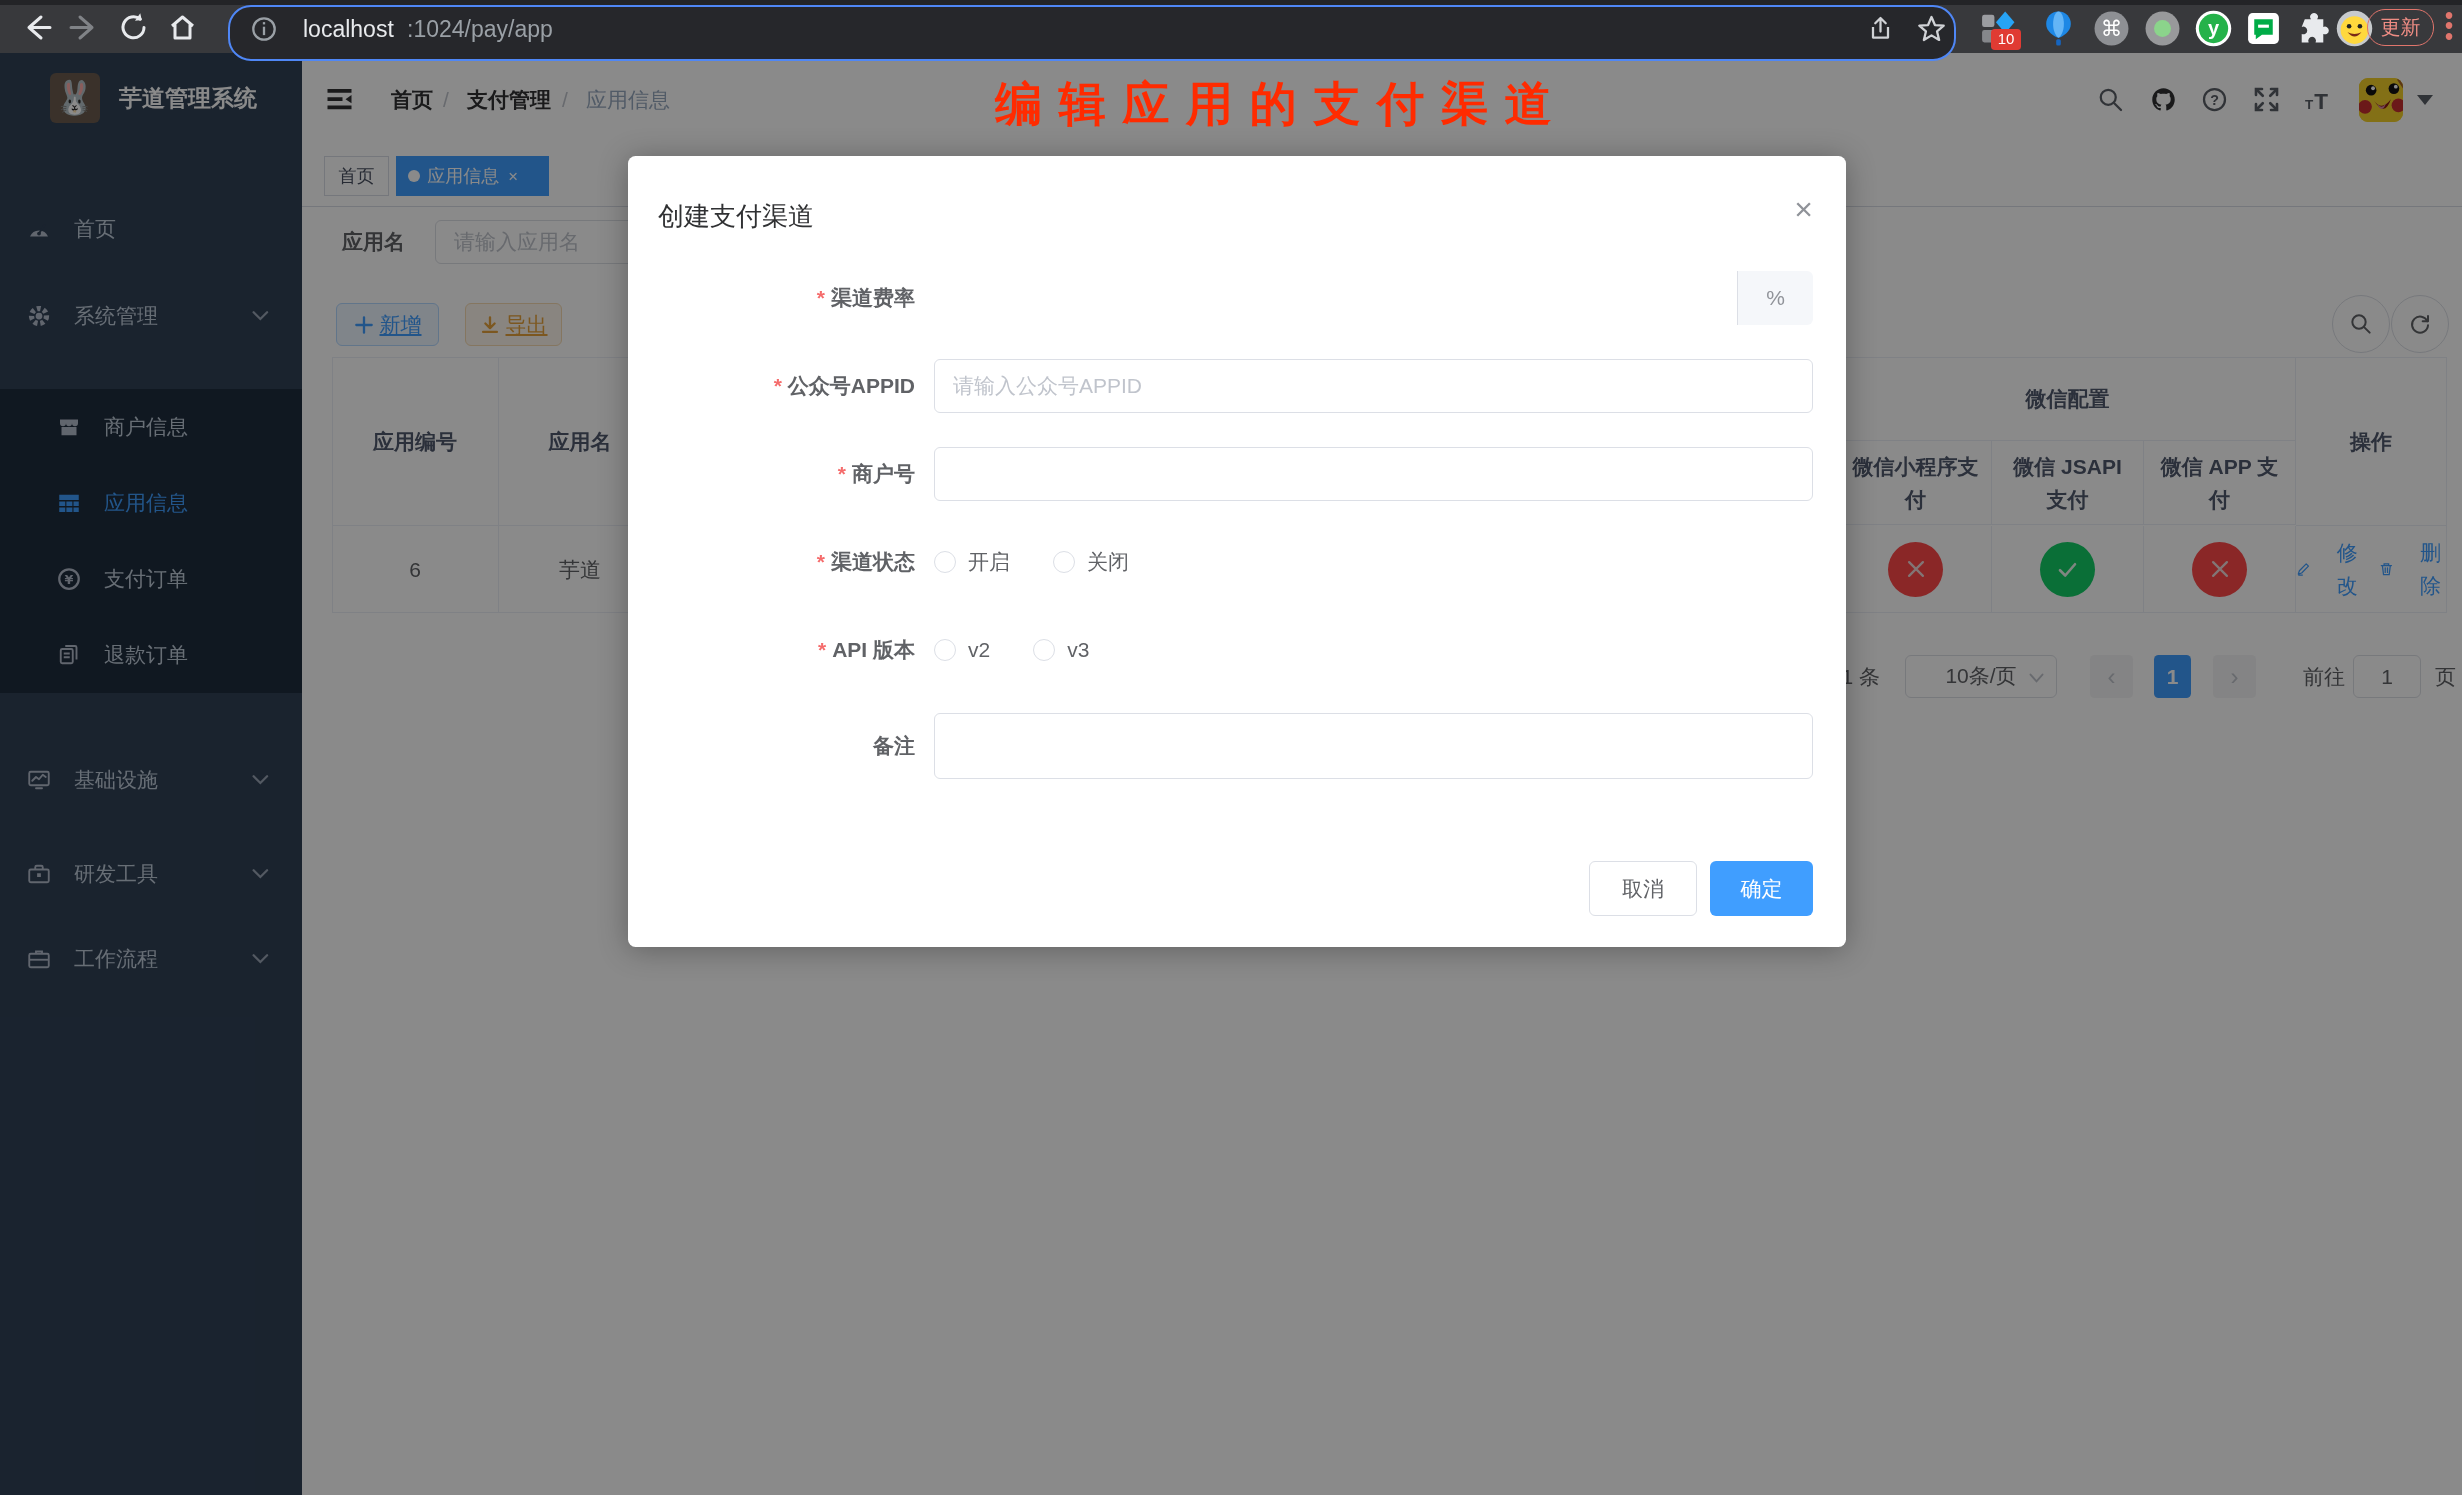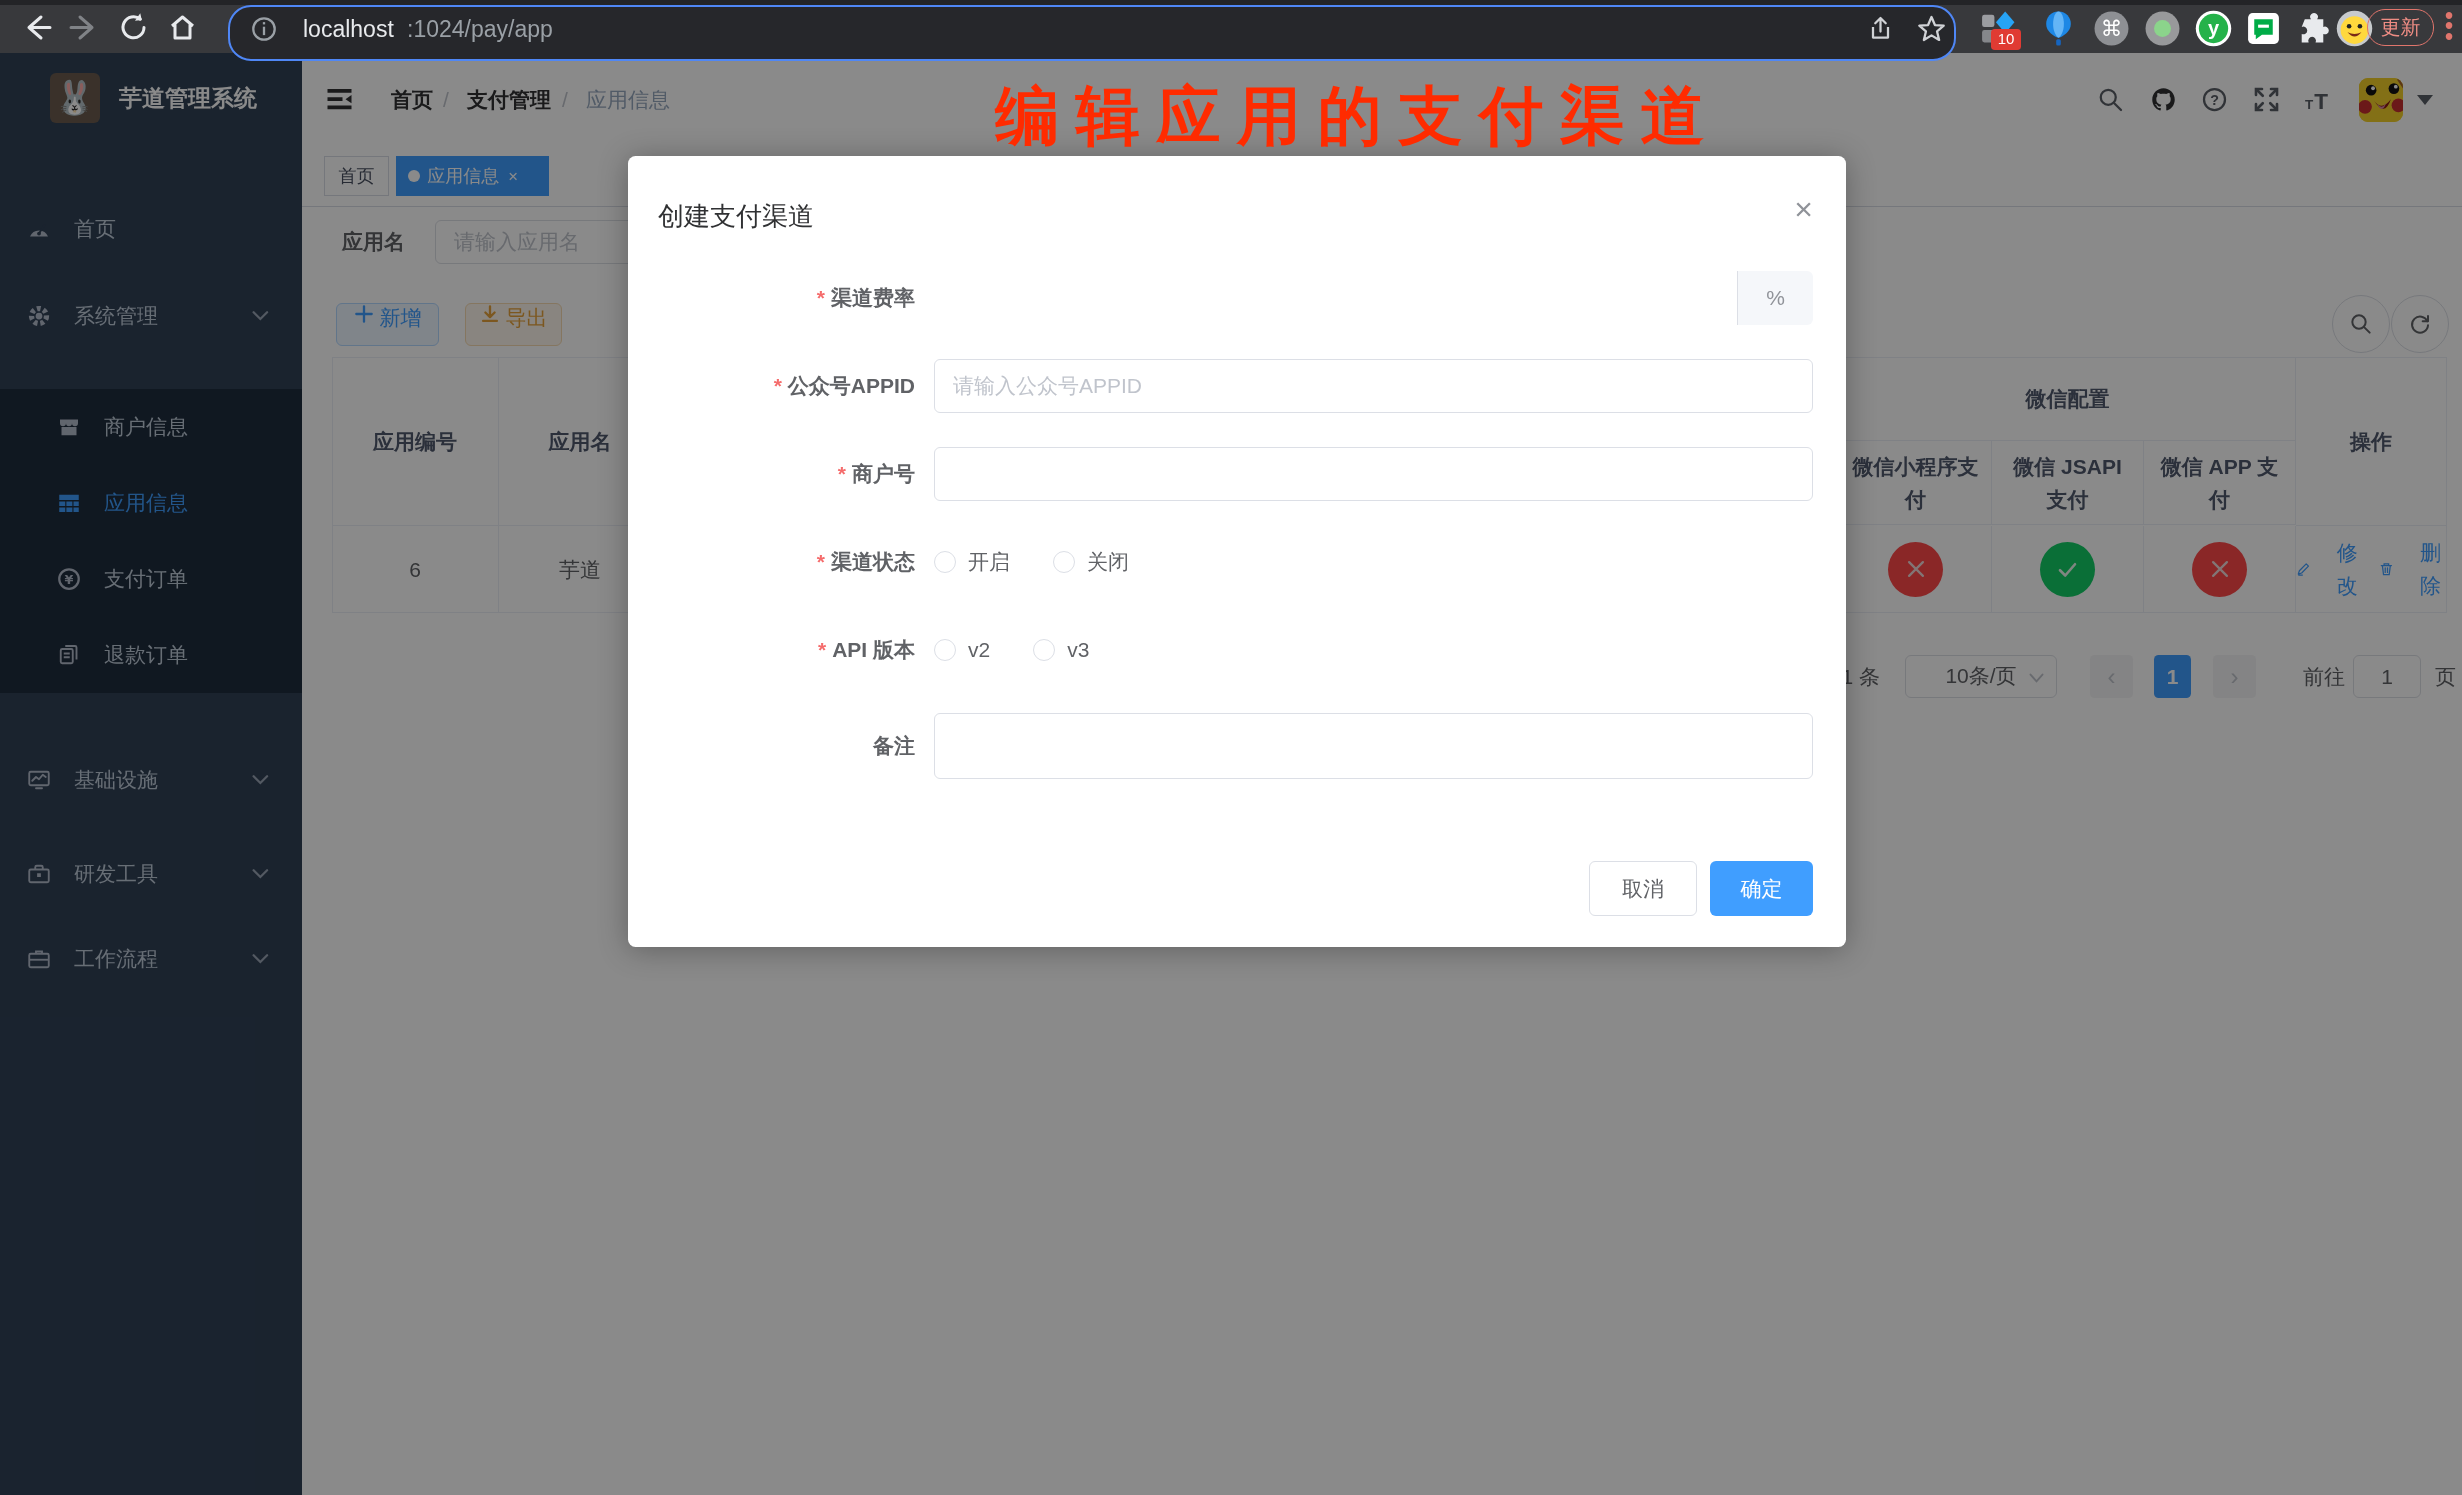--- a/index.html
+++ b/index.html
@@ -54,21 +54,21 @@
   .tag.active{left:94px;width:153px;background:#409eff;color:#fff;border:1.5px solid #409eff;}
   .tag .dot{display:inline-block;width:12px;height:12px;border-radius:50%;background:#fff;margin:0 7.6px 1.5px 10.6px;vertical-align:middle;}
   .tag .tx{vertical-align:middle;}
   .tag .x{margin-left:9px;font-size:16.7px;vertical-align:middle;}
 
   .q-label{left:40px;top:167px;width:84px;height:44px;line-height:44px;font-size:21px;font-weight:700;color:#606266;}
   .q-input{left:133px;top:167px;width:350px;height:44px;border:1.5px solid #dcdfe6;border-radius:6px;box-sizing:border-box;
     font-size:21px;color:#606266;padding:0 18px;background:#fff;outline:none;font-family:inherit;}
   .q-input::placeholder{color:#c0c4cc;}
 
-  .btn{box-sizing:border-box;border-radius:6px;font-size:21px;display:flex;justify-content:center;cursor:pointer;gap:6px;}
+  .btn{box-sizing:border-box;border-radius:6px;font-size:21px;display:flex;align-items:center;justify-content:center;cursor:pointer;gap:6px;text-decoration:underline;}
   .btn-add{left:34px;top:250px;width:103px;height:43px;background:#ecf5ff;border:1.5px solid #b3d8ff;color:#409eff;}
   .btn-export{left:163px;top:250px;width:97px;height:43px;background:#fdf6ec;border:1.5px solid #f5dab1;color:#e6a23c;}
   .btn-round{top:242px;width:58px;height:58px;border:1.5px solid #dcdfe6;border-radius:50%;background:#fff;color:#606266;
     display:flex;align-items:center;justify-content:center;cursor:pointer;box-sizing:border-box;}
 
   
   .tbl{left:30px;top:304px;width:2115px;height:256px;}
   .cell{position:absolute;box-sizing:border-box;border-right:1.5px solid #ebeef5;border-bottom:1.5px solid #ebeef5;
     display:flex;align-items:center;justify-content:center;text-align:center;font-size:21px;line-height:33px;}
   .cell.hd{color:#515a6e;font-weight:700;}
@@ -102,21 +102,21 @@
     font-size:21px;color:#606266;padding:0 18px;outline:none;background:#fff;font-family:inherit;}
   .finput::placeholder{color:#c0c4cc;}
   .append{position:absolute;right:0;top:0;width:76px;height:100%;background:#f5f7fa;border-left:1.5px solid #dcdfe6;
     border-radius:0 6px 6px 0;display:flex;align-items:center;justify-content:center;color:#909399;font-size:21px;box-sizing:border-box;}
   .radio-wrap{position:absolute;left:306px;top:0;height:100%;display:flex;align-items:center;gap:43px;}
   .radio{display:flex;align-items:center;gap:12px;cursor:pointer;font-size:21px;color:#606266;}
   .radio .rc{width:20px;height:20px;border:1.5px solid #dcdfe6;border-radius:50%;background:#fff;}
   .dlg-btn{top:705px;height:55px;box-sizing:border-box;border-radius:6px;font-size:21px;display:flex;align-items:center;justify-content:center;cursor:pointer;}
   .dlg-cancel{left:961px;width:108px;background:#fff;border:1.5px solid #dcdfe6;color:#606266;}
   .dlg-ok{left:1082px;width:103px;background:#409eff;color:#fff;}
-  .annotation{left:995px;top:73px;z-index:30;color:#ff2b00;font-size:64px;font-weight:700;letter-spacing:16.7px;white-space:nowrap;}
+  .annotation{left:995px;top:73px;z-index:30;color:#ff2b00;font-size:47px;font-weight:700;letter-spacing:16.7px;white-space:nowrap;}
 </style>
 </head>
 <body>
 
 <div id="screen">
 
   <div class="abs chrome">
     <div class="abs chrome-topstrip"></div>
     <svg class="abs navic" style="left:20px" viewBox="0 0 44 44">
       <path d="M28 8 L12 22 L28 36 M12 22 H40" stroke="currentColor" stroke-width="4" fill="none" stroke-linecap="round" stroke-linejoin="round"></path>

